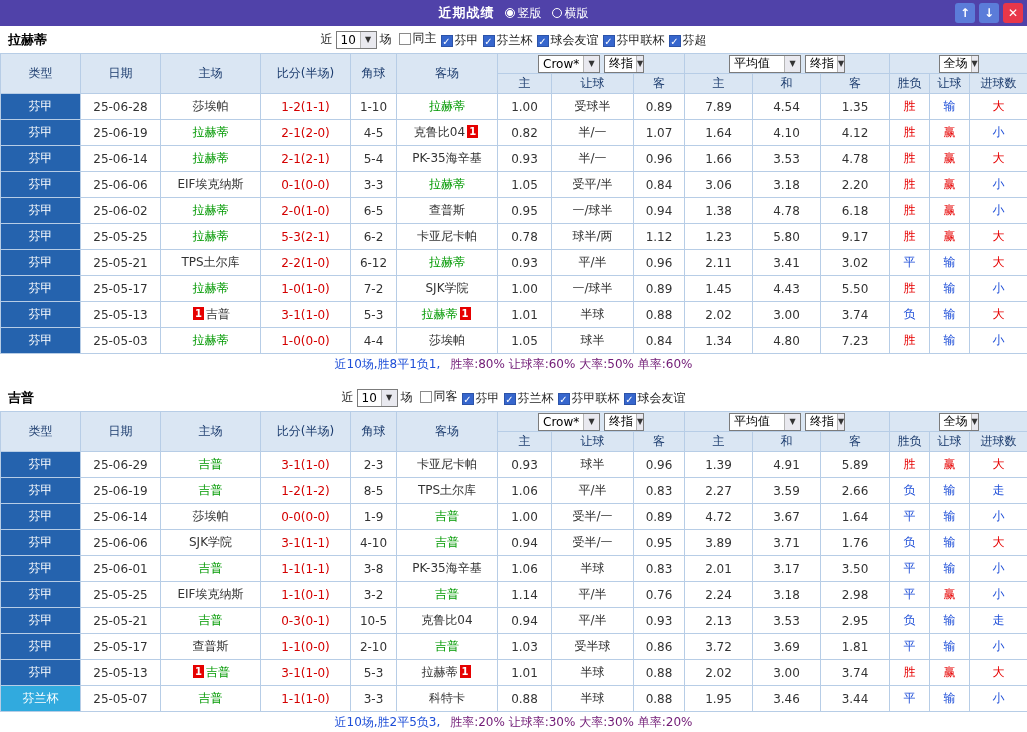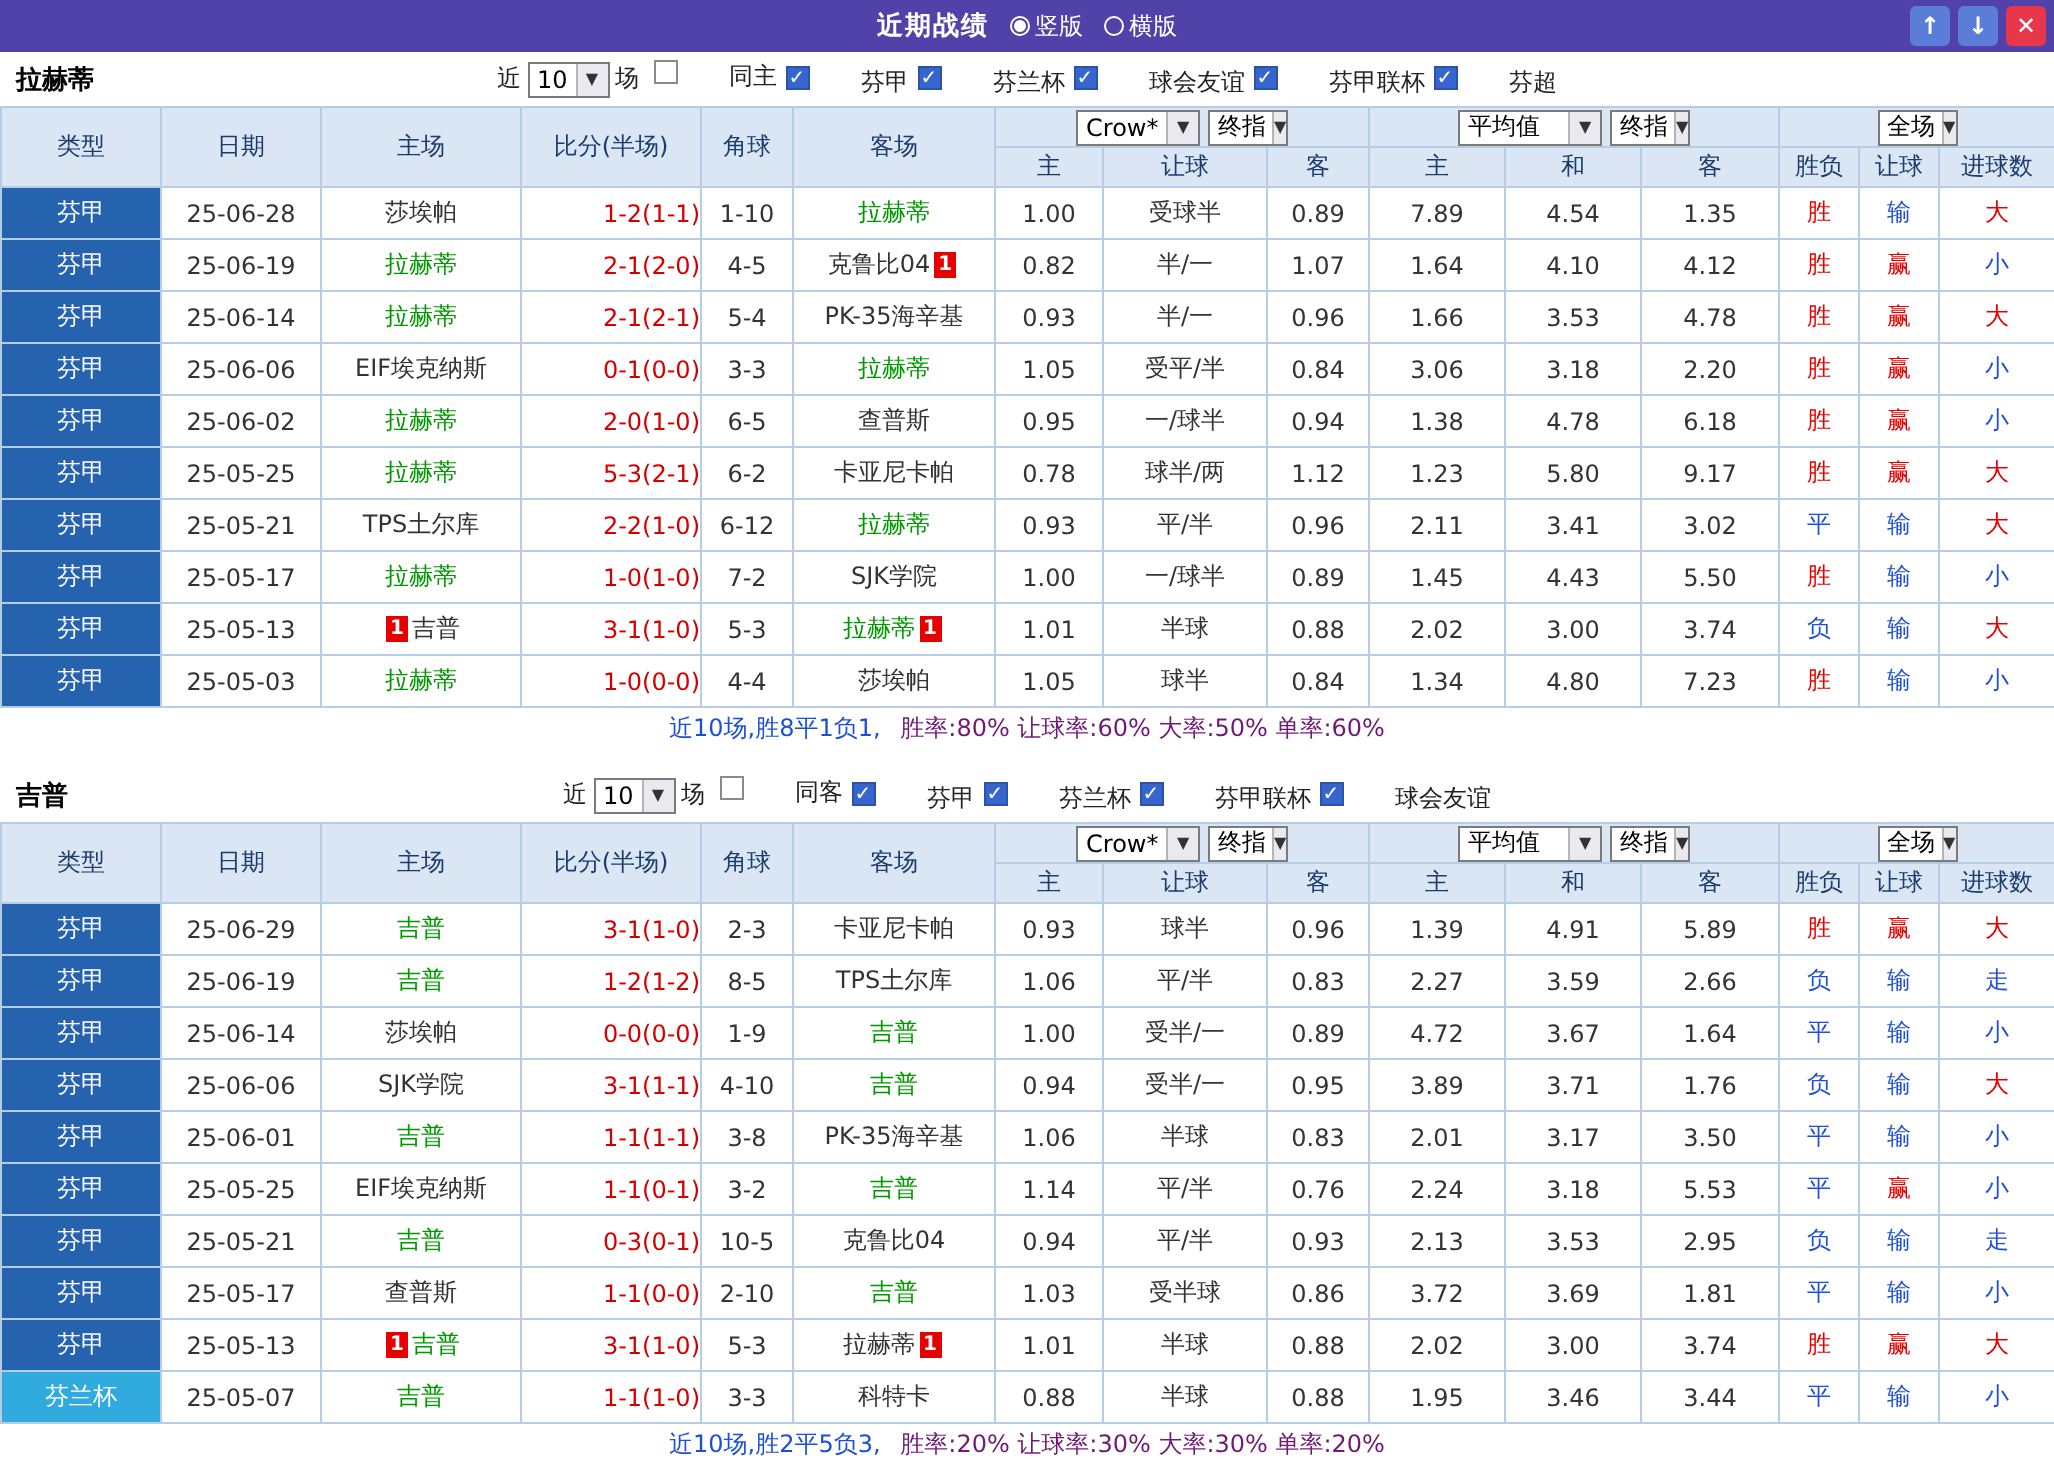--- a/index.html
+++ b/index.html
@@ -14,21 +14,21 @@
   .radio.sel::after{content:"";position:absolute;left:1px;top:1px;right:1px;bottom:1px;background:#fff;border-radius:50%;}
   .topbar-buttons{position:absolute;right:4px;top:3px;display:flex;gap:4px;}
   .tb-btn{width:20px;height:20px;border-radius:3px;display:flex;align-items:center;justify-content:center;font-size:12px;font-weight:bold;color:#fff;cursor:pointer;}
   .tb-btn.blue{background:#5b7cd9;}
   .tb-btn.red{background:#e8374a;}
 
   
   .section-bar{position:relative;height:27px;display:flex;align-items:center;justify-content:center;background:#fff;}
   .team-name{position:absolute;left:8px;font-weight:bold;font-size:13px;color:#000;}
   .filter-bar{display:flex;align-items:center;gap:3px;color:#222;}
-  .filter-item{display:inline-flex;margin-left:4px;cursor:pointer;gap:24px;}
+  .filter-item{display:inline-flex;align-items:center;margin-left:4px;cursor:pointer;}
   .cb{width:12px;height:12px;border:1px solid #8a8a8a;background:#fff;display:inline-block;margin-right:2px;box-sizing:border-box;font-size:10px;line-height:11px;text-align:center;color:#fff;}
   .cb.checked{background:#3666cd;border-color:#2c53a8;font-weight:bold;}
   .cb-label{color:#222;}
 
   
   .dd{display:inline-flex;align-items:center;justify-content:space-between;background:#fff;border:1px solid #7b7b7b;height:18px;padding-left:4px;box-sizing:border-box;cursor:pointer;vertical-align:middle;}
   .dd-text{padding-right:3px;color:#000;}
   .dd-arrow{width:15px;align-self:stretch;display:flex;align-items:center;justify-content:center;font-size:8px;background:#e9e9ef;border-left:1px solid #b5b5b5;color:#333;}
   .dd.w44{width:41px;text-align:center;}
   .dd.w62{width:62px;}
@@ -36,21 +36,21 @@
   .dd.w72{width:72px;}
 
   
   table{border-collapse:collapse;table-layout:fixed;width:1027px;}
   th,td{border:1px solid #b7cde6;text-align:center;padding:0;white-space:nowrap;overflow:hidden;}
   thead th{background:#dae6f3;color:#1c3c6e;font-weight:normal;font-size:12px;height:19px;}
   .dd-wrap{display:flex;justify-content:center;align-items:center;gap:4px;}
   tbody td{height:25px;font-size:12px;color:#333;background:#fff;}
   td.league{background:#2563ae;color:#fff;}
   td.league.cup{background:#31aade;}
-  td.score{color:#d40000;text-align:right;}
+  td.score{color:#d40000;}
   .focal{color:#009900;}
   .t-red{color:#e60000;}
   .t-blue{color:#1f4fd8;}
   .card-badge{display:inline-block;background:#e60000;color:#fff;width:11px;height:13px;line-height:13px;font-size:10px;font-weight:bold;margin:0 2px;vertical-align:1px;}
 
   .section-footer{height:21px;line-height:21px;text-align:center;background:#fff;}
   .f-black{color:#1d4ed8;}
   .f-red{color:#701a75;margin-left:6px;}
   .section-gap{height:9px;background:#fff;}
 </style>
@@ -552,21 +552,21 @@
           <td>25-05-25</td>
           <td><span><span>EIF埃克纳斯</span></span></td>
           <td class="score">1-1(0-1)</td>
           <td>3-2</td>
           <td><span><span class="focal">吉普</span></span></td>
           <td>1.14</td>
           <td>平/半</td>
           <td>0.76</td>
           <td>2.24</td>
           <td>3.18</td>
-          <td>5.53</td>
+          <td>2.98</td>
           <td class="t-blue">平</td>
           <td class="t-red">赢</td>
           <td class="t-blue">小</td>
         </tr>
         <tr>
           <td class="league">芬甲</td>
           <td>25-05-21</td>
           <td><span><span class="focal">吉普</span></span></td>
           <td class="score">0-3(0-1)</td>
           <td>10-5</td>

